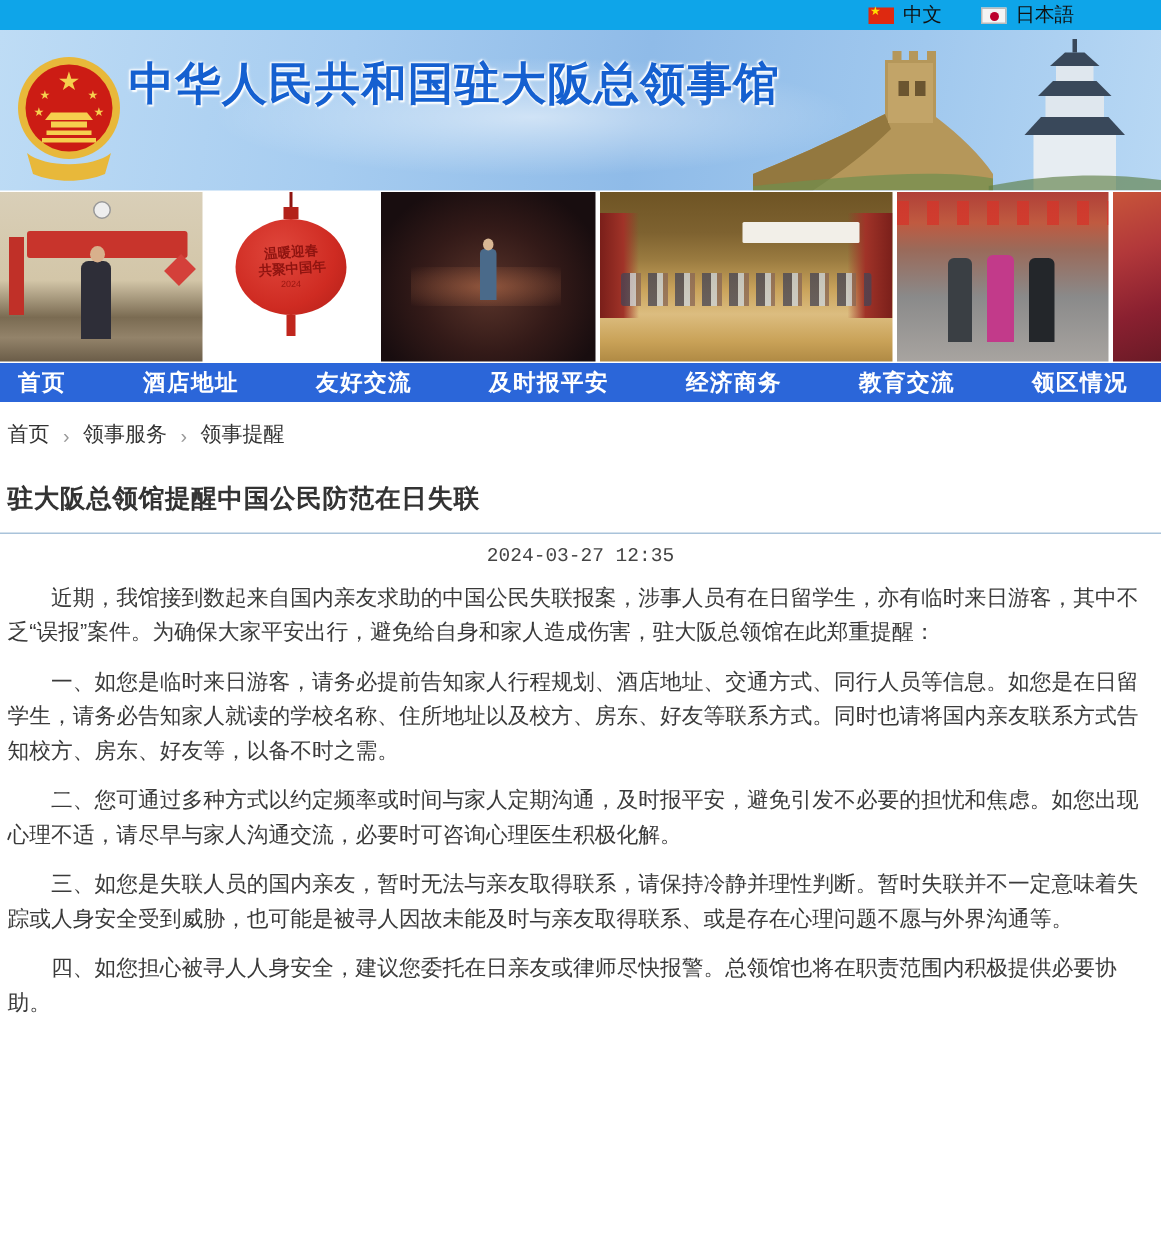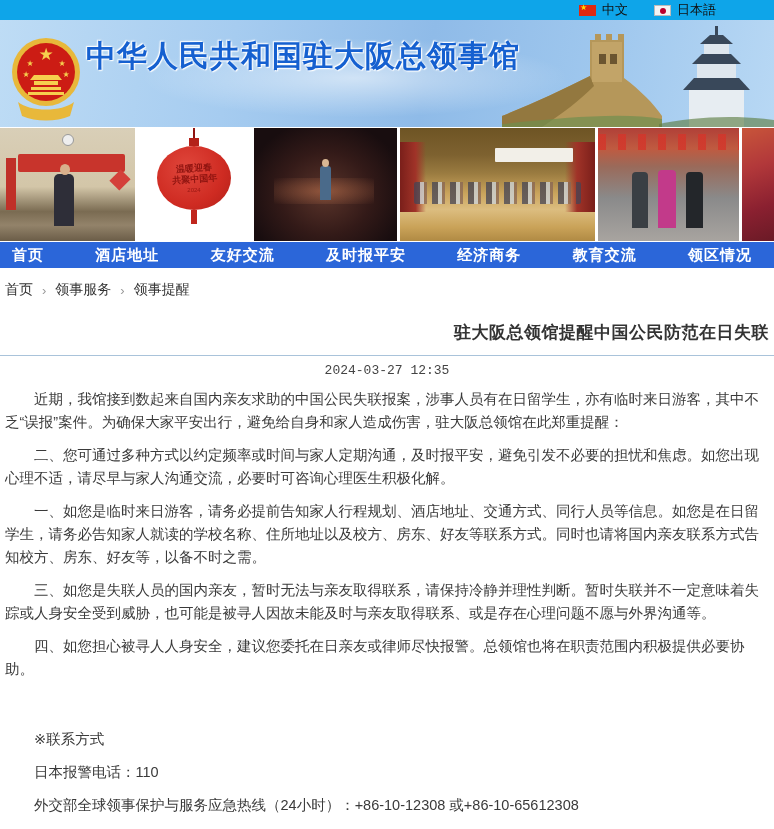--- a/index.html
+++ b/index.html
@@ -67,21 +67,21 @@
 
   
   .nav { height:26px; background:#2b66d9; display:flex; align-items:center; justify-content:space-between; padding:0 22px 0 12px; }
   .nav a { color:#fff; font-size:15px; font-weight:bold; text-decoration:none; cursor:pointer; letter-spacing:1px; }
 
   
   .content { padding:13px 5px 10px; }
   .breadcrumb { font-size:14px; color:#333; display:flex; align-items:center; gap:9px; }
   .breadcrumb a { color:#333; text-decoration:none; cursor:pointer; }
   .crumb-sep { color:#999; font-size:13px; }
-  .article-title { margin-top:22px; text-align:right; font-size:17px; font-weight:bold; color:#333; letter-spacing:.5px; }
+  .article-title { margin-top:22px; text-align:left; font-size:17px; font-weight:bold; color:#333; letter-spacing:.5px; }
   .title-rule { border:none; border-top:1px solid #a9c3da; margin:11px -5px 0; }
   .article-date { margin-top:7px; text-align:center; font-size:13px; color:#444; font-family:"Liberation Mono","DejaVu Sans Mono",monospace; }
   .body-text { }
   .body-text p { font-size:14.5px; line-height:23px; color:#3a3a3a; text-indent:2em; margin-top:10px; }
   .contacts { margin-top:47px; }
   .contacts p { font-size:14.5px; line-height:23px; color:#3a3a3a; margin-top:10px; padding-left:2em; }
 </style>
 </head>
 <body>
 
@@ -193,25 +193,19 @@
     <span class="crumb-sep">›</span>
     <span>领事提醒</span>
   </div>
 
   <h1 class="article-title">驻大阪总领馆提醒中国公民防范在日失联</h1>
   <hr class="title-rule">
   <div class="article-date">2024-03-27 12:35</div>
 
   <div class="body-text">
     <p>近期，我馆接到数起来自国内亲友求助的中国公民失联报案，涉事人员有在日留学生，亦有临时来日游客，其中不乏“误报”案件。为确保大家平安出行，避免给自身和家人造成伤害，驻大阪总领馆在此郑重提醒：</p>
+    <p>一、如您是临时来日游客，请务必提前告知家人行程规划、酒店地址、交通方式、同行人员等信息。如您是在日留学生，请务必告知家人就读的学校名称、住所地址以及校方、房东、好友等联系方式。同时也请将国内亲友联系方式告知校方、房东、好友等，以备不时之需。</p>
     <p>二、您可通过多种方式以约定频率或时间与家人定期沟通，及时报平安，避免引发不必要的担忧和焦虑。如您出现心理不适，请尽早与家人沟通交流，必要时可咨询心理医生积极化解。</p>
-    <p>一、如您是临时来日游客，请务必提前告知家人行程规划、酒店地址、交通方式、同行人员等信息。如您是在日留学生，请务必告知家人就读的学校名称、住所地址以及校方、房东、好友等联系方式。同时也请将国内亲友联系方式告知校方、房东、好友等，以备不时之需。</p>
     <p>三、如您是失联人员的国内亲友，暂时无法与亲友取得联系，请保持冷静并理性判断。暂时失联并不一定意味着失踪或人身安全受到威胁，也可能是被寻人因故未能及时与亲友取得联系、或是存在心理问题不愿与外界沟通等。</p>
     <p>四、如您担心被寻人人身安全，建议您委托在日亲友或律师尽快报警。总领馆也将在职责范围内积极提供必要协助。</p>
   </div>
 
-  <div class="contacts">
-    <p>※联系方式</p>
-    <p>日本报警电话：110</p>
-    <p>外交部全球领事保护与服务应急热线（24小时）：+86-10-12308 或+86-10-65612308</p>
-
-  </div>
 </div>
 
 </body></html>

